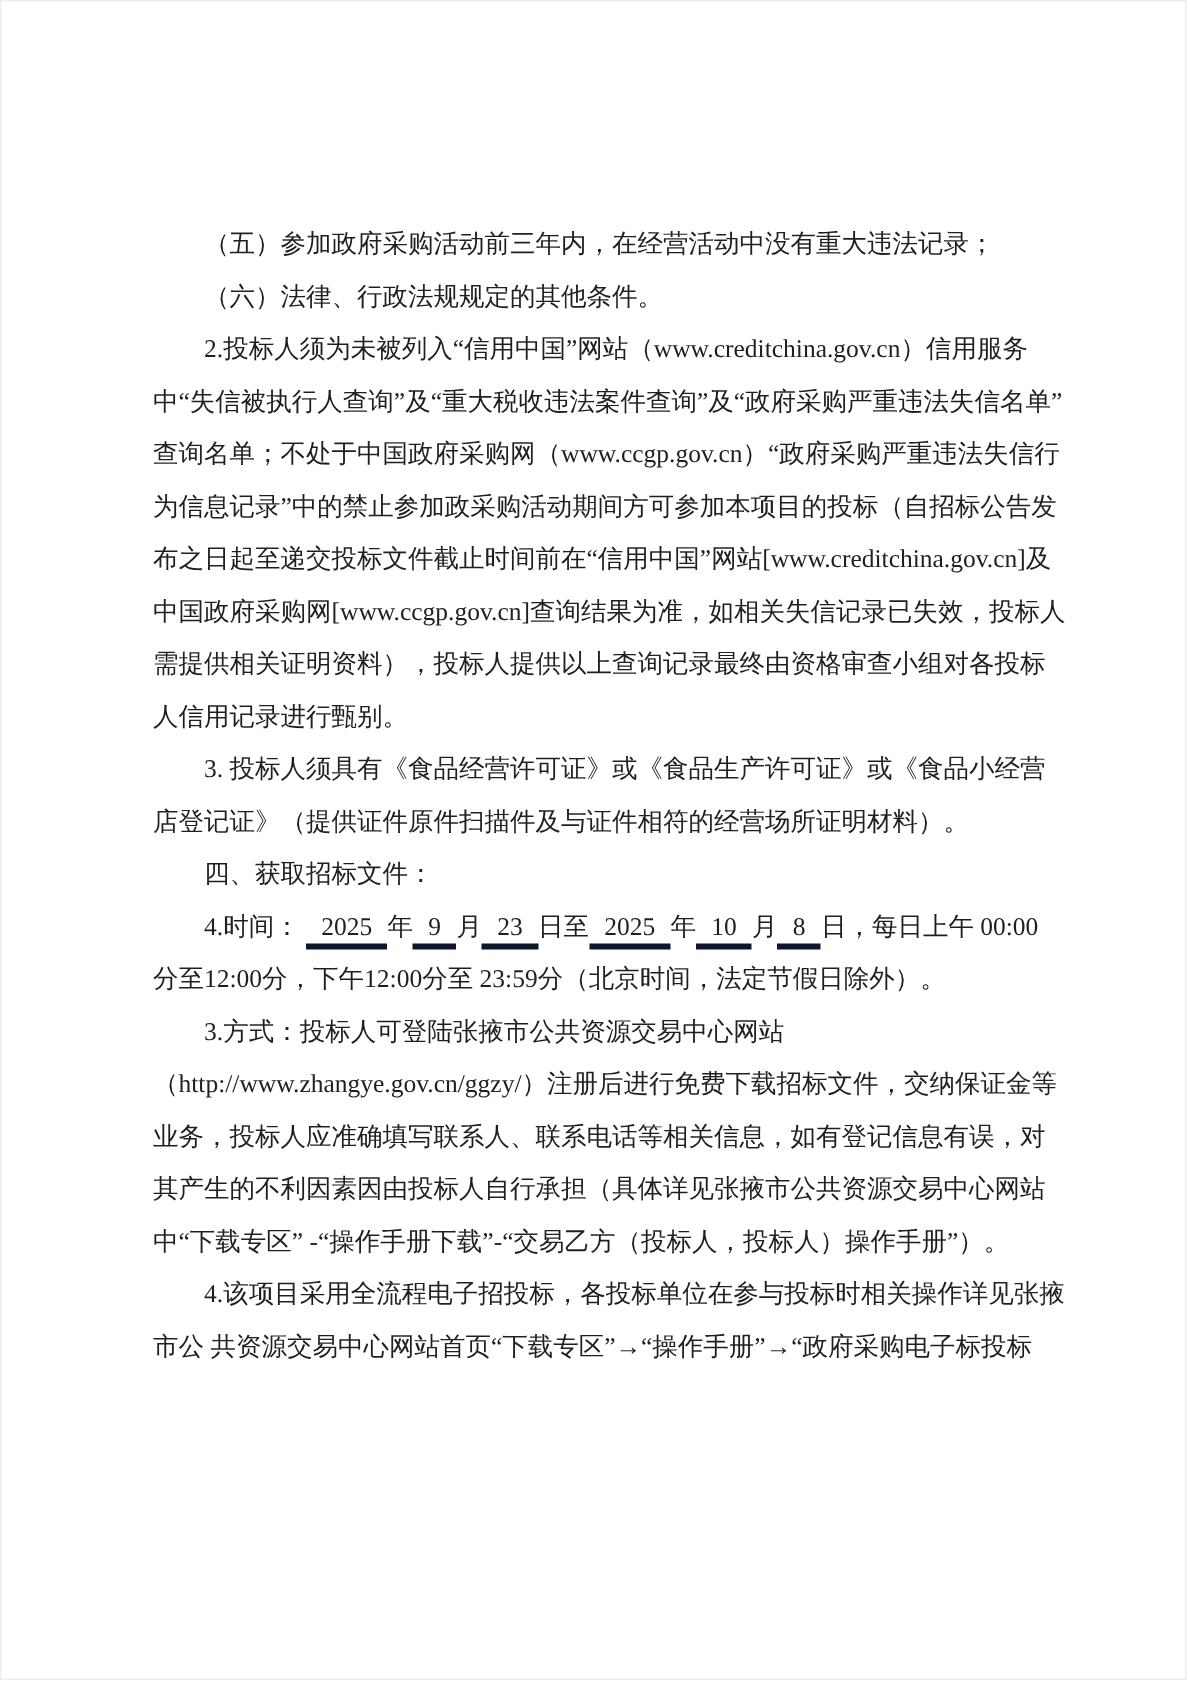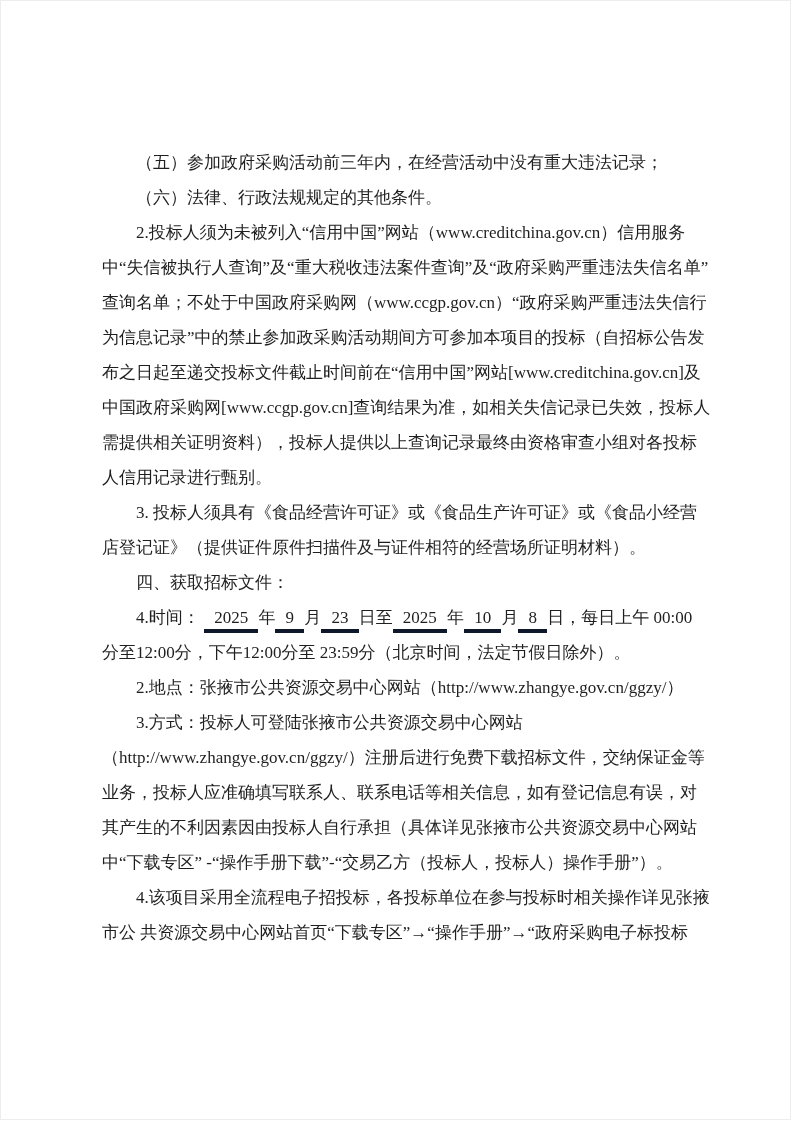--- a/index.html
+++ b/index.html
@@ -60,20 +60,19 @@
 
     <p class="para">3. 投标人须具有《食品经营许可证》或《食品生产许可证》或《食品小经营店登记证》（提供证件原件扫描件及与证件相符的经营场所证明材料）。</p>
 
 
     <p class="para">四、获取招标文件：</p>
 
     <p class="para">
       <span>4.时间： </span><span class="blank">2025</span><span>年</span><span class="blank">9</span><span>月</span><span class="blank">23</span><span>日至</span><span class="blank">2025</span><span>年</span><span class="blank">10</span><span>月</span><span class="blank">8</span><span>日，每日上午 00:00 分至12:00分，下午12:00分至 23:59分（北京时间，法定节假日除外）。</span>
     </p>
 
-    <p class="para">2.地点：张掖市公共资源交易中心网站（http://www.zhangye.gov.cn/ggzy/）</p>
 
     <p class="para">3.方式：投标人可登陆张掖市公共资源交易中心网站（http://www.zhangye.gov.cn/ggzy/）注册后进行免费下载招标文件，交纳保证金等业务，投标人应准确填写联系人、联系电话等相关信息，如有登记信息有误，对其产生的不利因素因由投标人自行承担（具体详见张掖市公共资源交易中心网站中“下载专区” -“操作手册下载”-“交易乙方（投标人，投标人）操作手册”）。</p>
 
     <p class="para">4.该项目采用全流程电子招投标，各投标单位在参与投标时相关操作详见张掖市公 共资源交易中心网站首页“下载专区”→“操作手册”→“政府采购电子标投标</p>
 
   </div>
 </div>
 
 </body></html>

